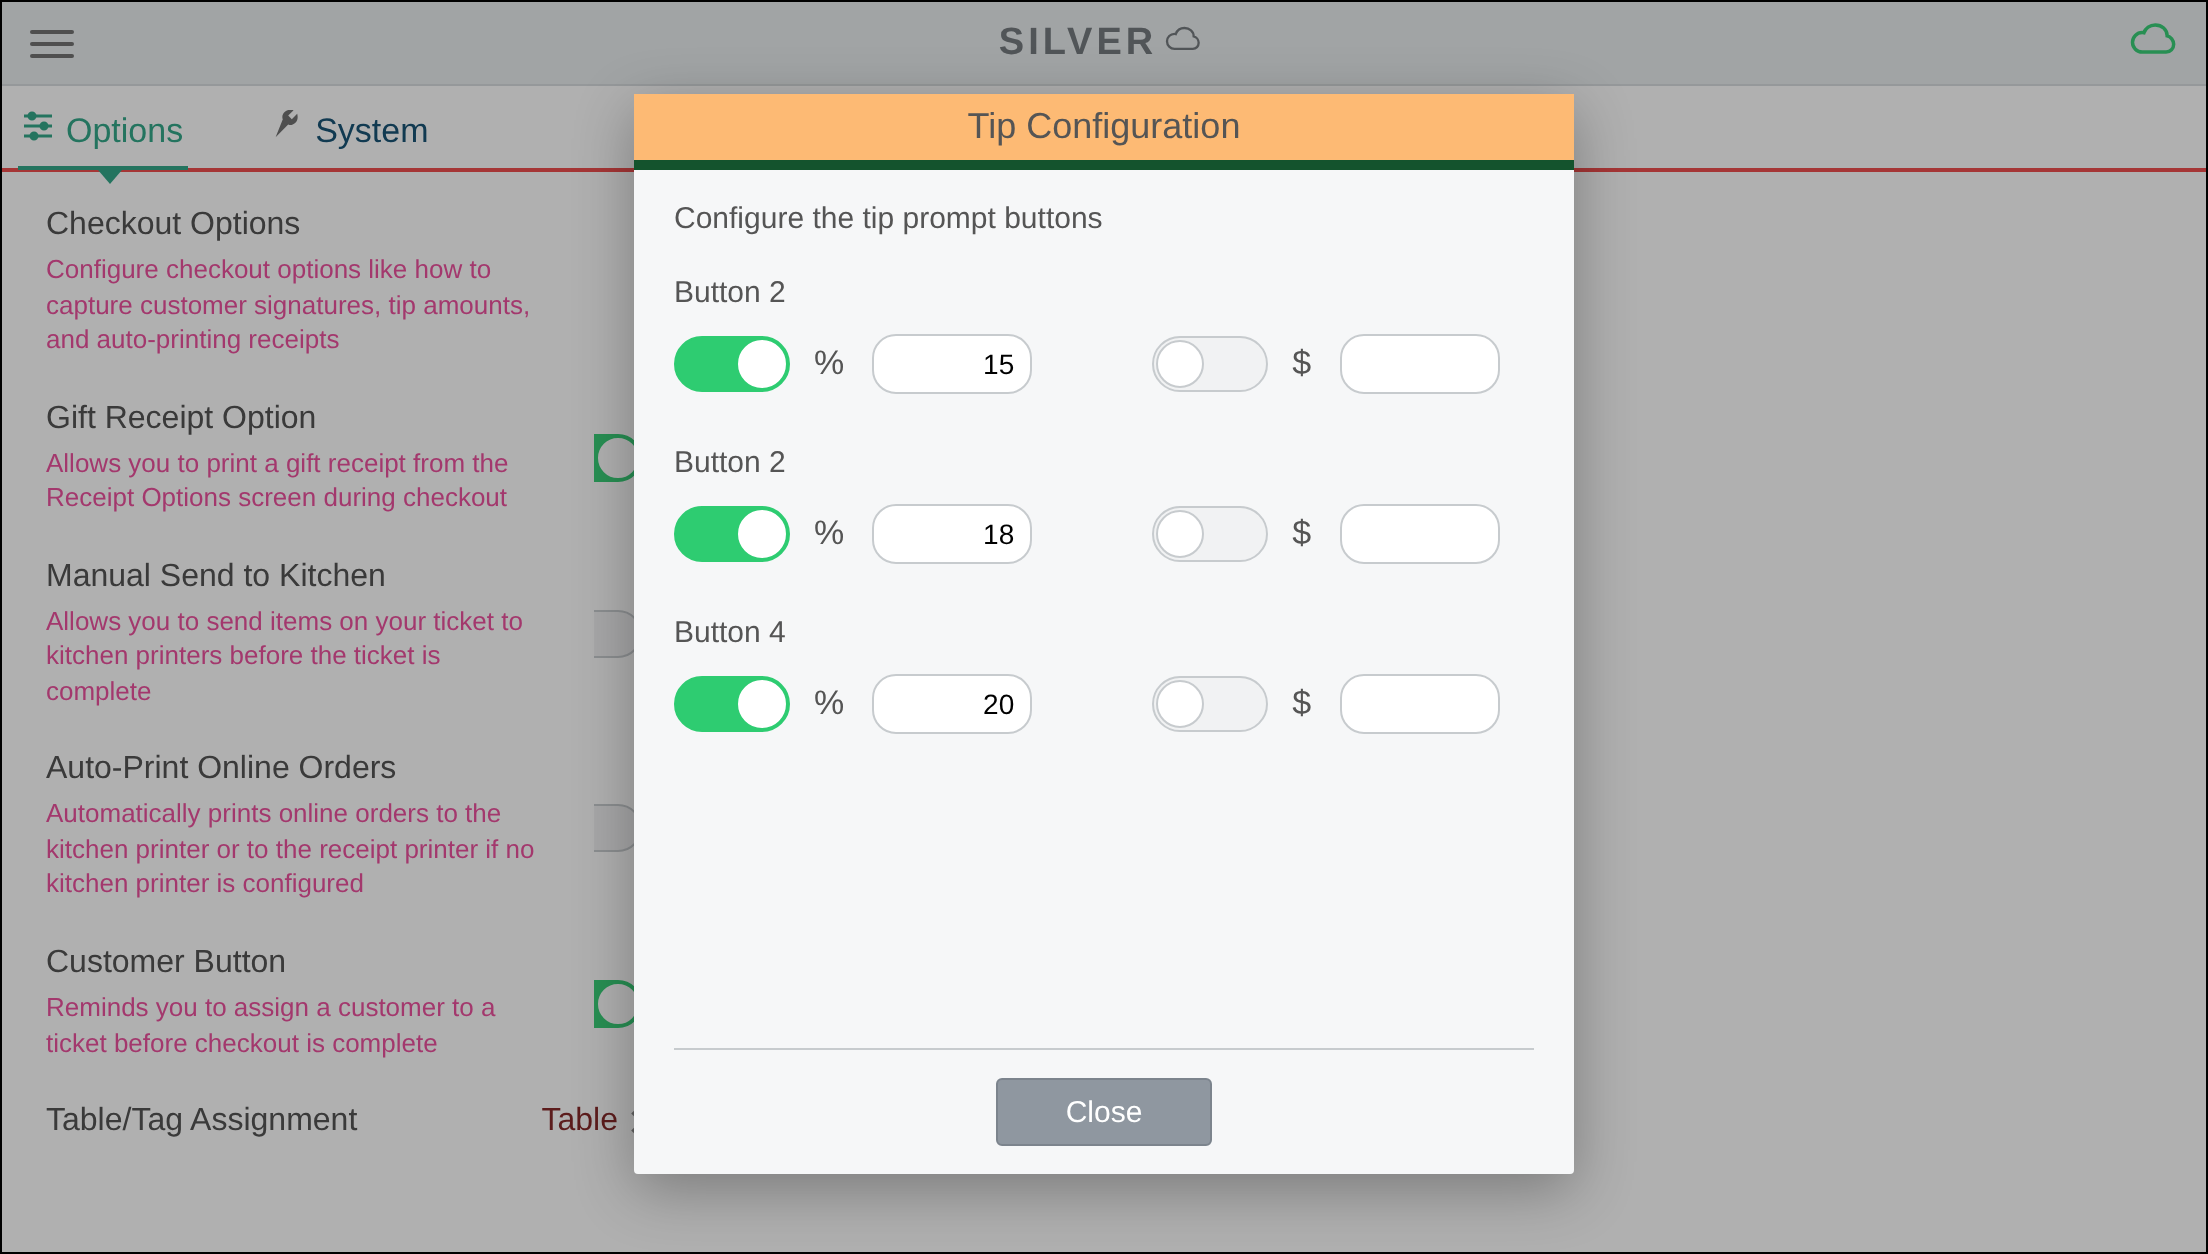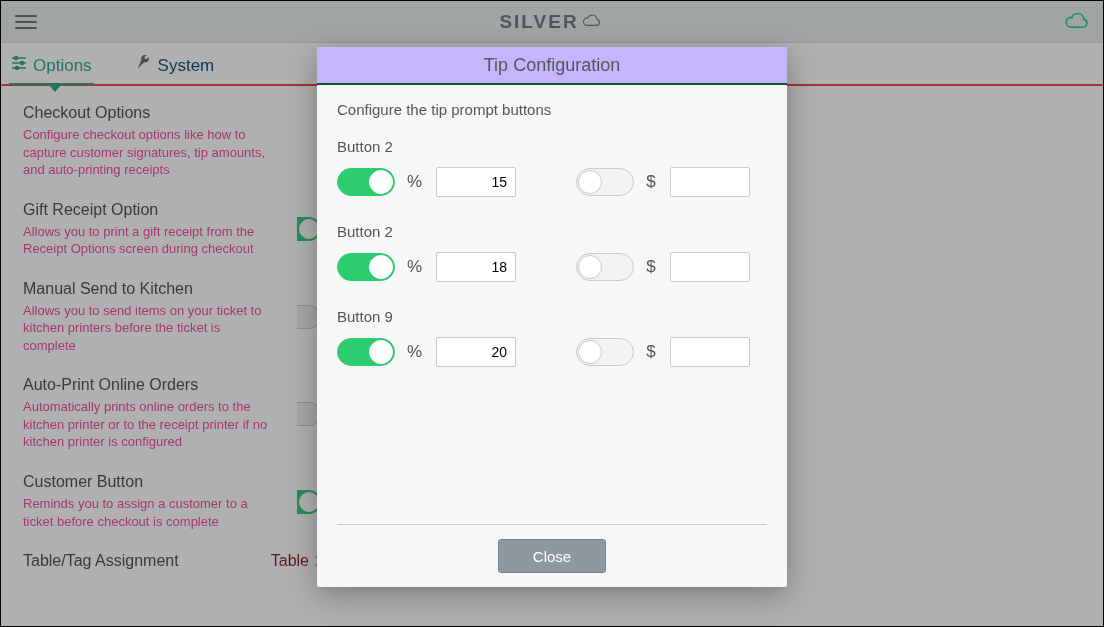--- a/index.html
+++ b/index.html
@@ -177,28 +177,28 @@
     width: 470px;
     height: 540px;
     background: #f6f7f8;
     border-radius: 2px;
     box-shadow: 0 8px 30px rgba(0,0,0,0.3);
     z-index: 10;
     display:flex;
     flex-direction:column;
   }
   .modal-header {
-    background:#c4b5fd;
+    background:#fdba74;
     height: 38px;
     display:flex;
     align-items:center;
     justify-content:center;
     font-size: 18px;
     color: #555;
-    border-bottom: 2px solid #14532d;
+    border-bottom: 5px solid #14532d;
   }
   .modal-body {
     padding: 16px 20px 0 20px;
     flex:1;
     overflow:hidden;
   }
   .modal-desc {
     font-size: 15px;
     color: #555;
     margin-bottom: 20px;
@@ -215,21 +215,21 @@
     height: 28px;
     border-radius: 16px;
   }
   .modal .toggle .knob { width: 24px; height: 24px; top:1px; }
   .modal .toggle.on .knob { right:1px; }
   .unit { font-size: 17px; color: #555; margin: 0 4px 0 2px; }
   .num-input {
     width: 80px;
     height: 30px;
     border: 1px solid #c7cbce;
-    border-radius: 2px;
+    border-radius: 12px;
     text-align: right;
     padding: 0 8px;
     font-size: 14px;
     background: #fff;
   }
   .spacer { width: 40px; }
 
   .modal hr {
     border: none;
     border-top: 1px solid #c7cbce;
@@ -422,21 +422,21 @@
           <span class="spacer"></span>
           <div class="toggle">
               <div class="knob"></div>
             </div>
           <span class="unit">$</span>
           <input class="num-input" value="" style="">
         </div>
       </div>
 
       <div class="btn-group">
-        <div class="btn-label">Button 9</div>
+        <div class="btn-label">Button 4</div>
         <div class="btn-row">
           <div class="toggle on">
               <div class="knob"></div>
             </div>
           <span class="unit">%</span>
           <input class="num-input" value="20" style="">
           <span class="spacer"></span>
           <div class="toggle">
               <div class="knob"></div>
             </div>

